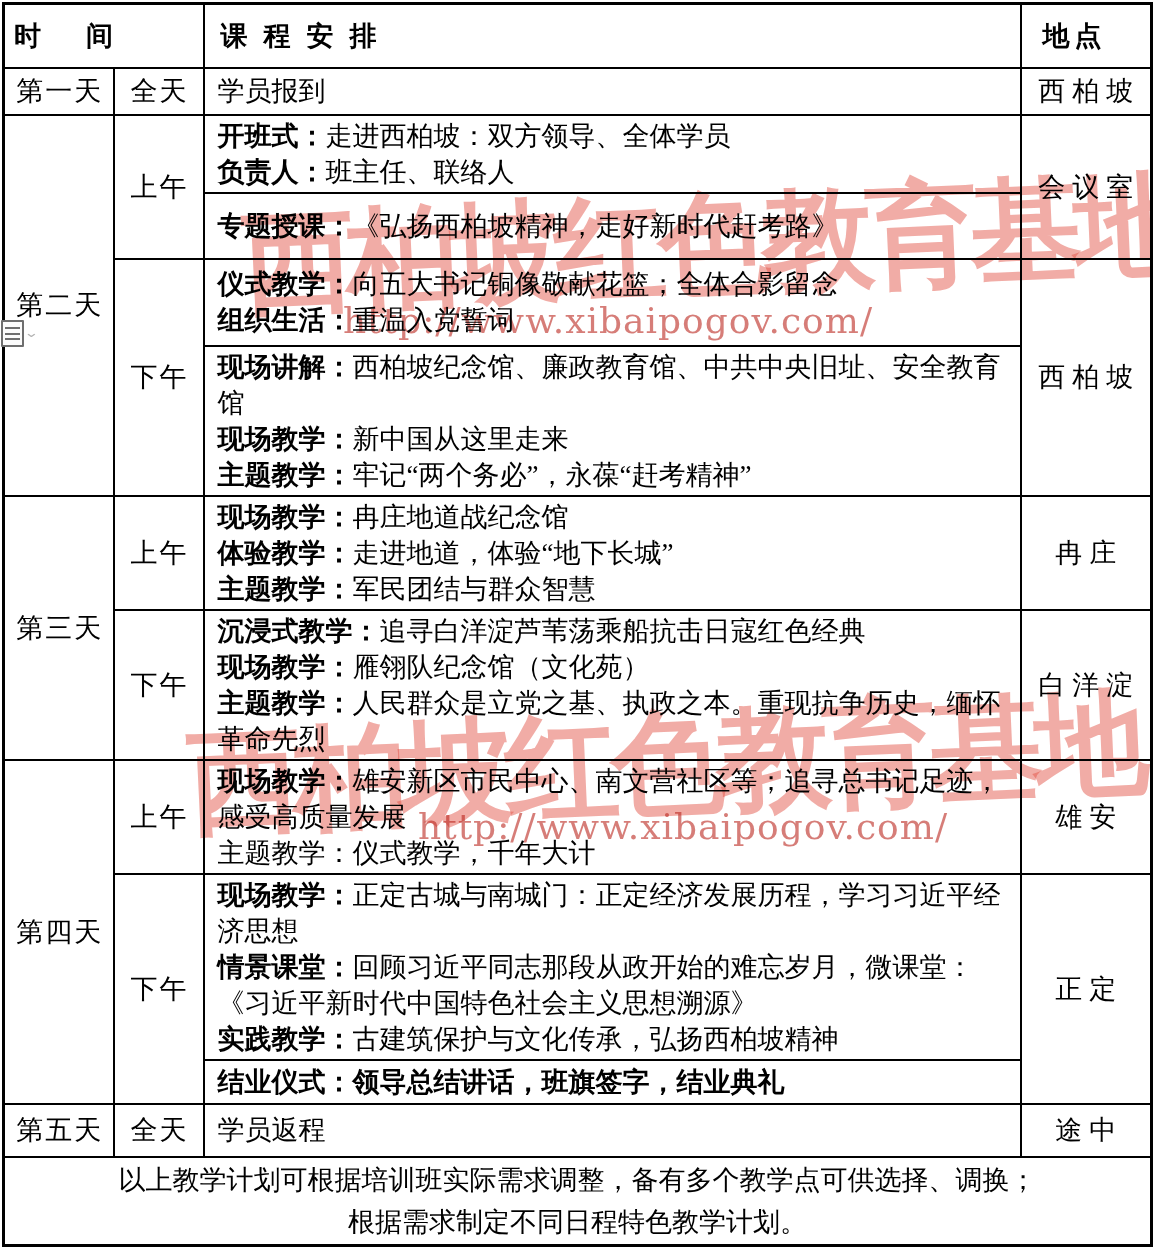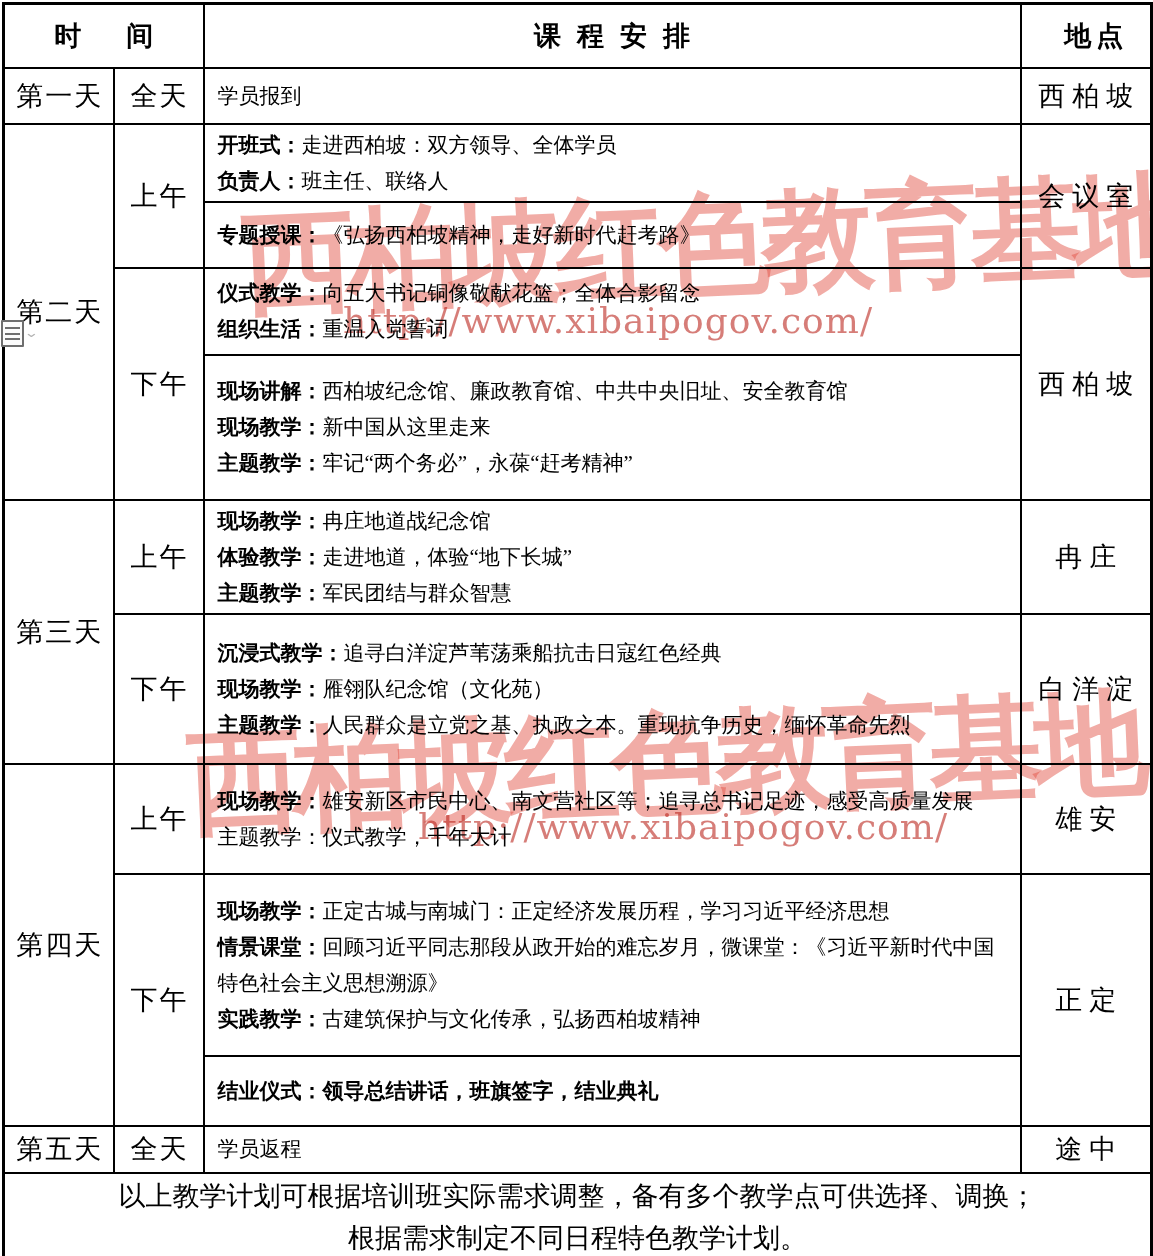--- a/index.html
+++ b/index.html
@@ -7,31 +7,31 @@
     width:1153px;height:1256px;position:relative;background:#ffffff;overflow:hidden;
     font-family:"Liberation Serif","DejaVu Serif",serif;color:#000;
   }
   table.sched{
     border-collapse:collapse;table-layout:fixed;
     position:absolute;left:2px;top:2px;width:1148px;
     border:3px solid #000;
   }
   td{border:2px solid #000;padding:0;vertical-align:middle;overflow:hidden;}
   
-  .r-h{height:64px}.r-1{height:56px}.r-2{height:75px}.r-3{height:66px}
+  .r-h{height:64px}.r-1{height:47px}.r-2{height:75px}.r-3{height:66px}
   .r-4{height:87px}.r-5{height:145px}.r-6{height:110px}.r-7{height:150px}
-  .r-8{height:110px}.r-9{height:182px}.r-10{height:70px}.r-11{height:47px}.r-12{height:89px}
-  
-  .c-hd{font-weight:700;text-align:center;font-size:27px;}
+  .r-8{height:110px}.r-9{height:182px}.r-10{height:44px}.r-11{height:53px}.r-12{height:89px}
+  
+  .c-hd{font-weight:700;text-align:left;font-size:27px;}
   .hd-time{letter-spacing:9px;text-indent:9px;}
   .hd-course{letter-spacing:16px;text-indent:16px;}
   .hd-loc{letter-spacing:5px;text-indent:5px;padding-left:16px;}
   .c-day,.c-per{text-align:center;font-size:27px;letter-spacing:2px;text-indent:2px;}
   .c-loc{text-align:center;font-size:27px;letter-spacing:7px;text-indent:7px;}
-  .c-ct{font-size:21px;padding:2px 8px 2px 13px;}
+  .c-ct{font-size:27px;padding:2px 8px 2px 13px;}
   .line{line-height:36px;}
   .lbl{font-weight:700;text-align:center;}
   .line.plain .lbl{font-weight:400;}
   .line.allbold,.line.allbold .txt{font-weight:700;}
   .bold{font-weight:400;}
   .c-foot{text-align:center;font-size:27px;}
   .c-foot .line{line-height:42px;}
   
   .wm{position:absolute;pointer-events:none;z-index:5;mix-blend-mode:multiply;}
   .wm-text{

